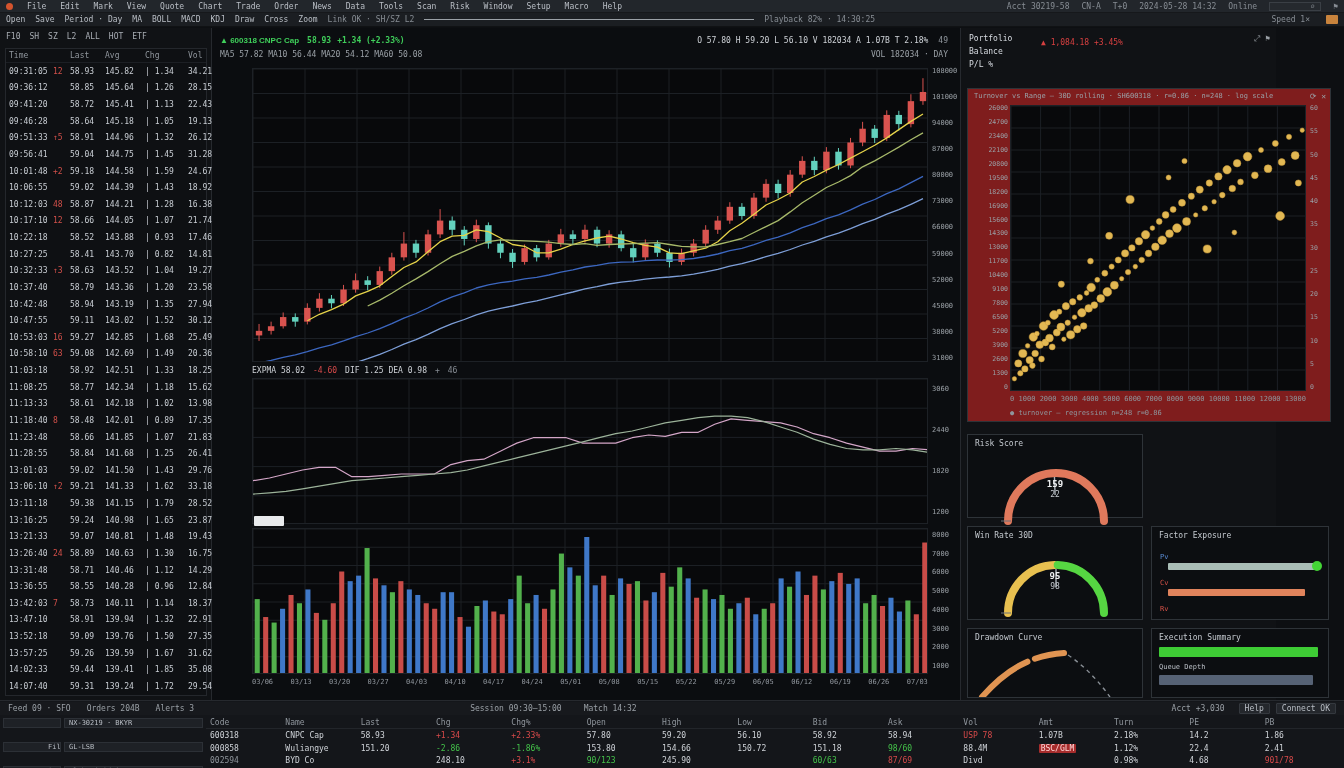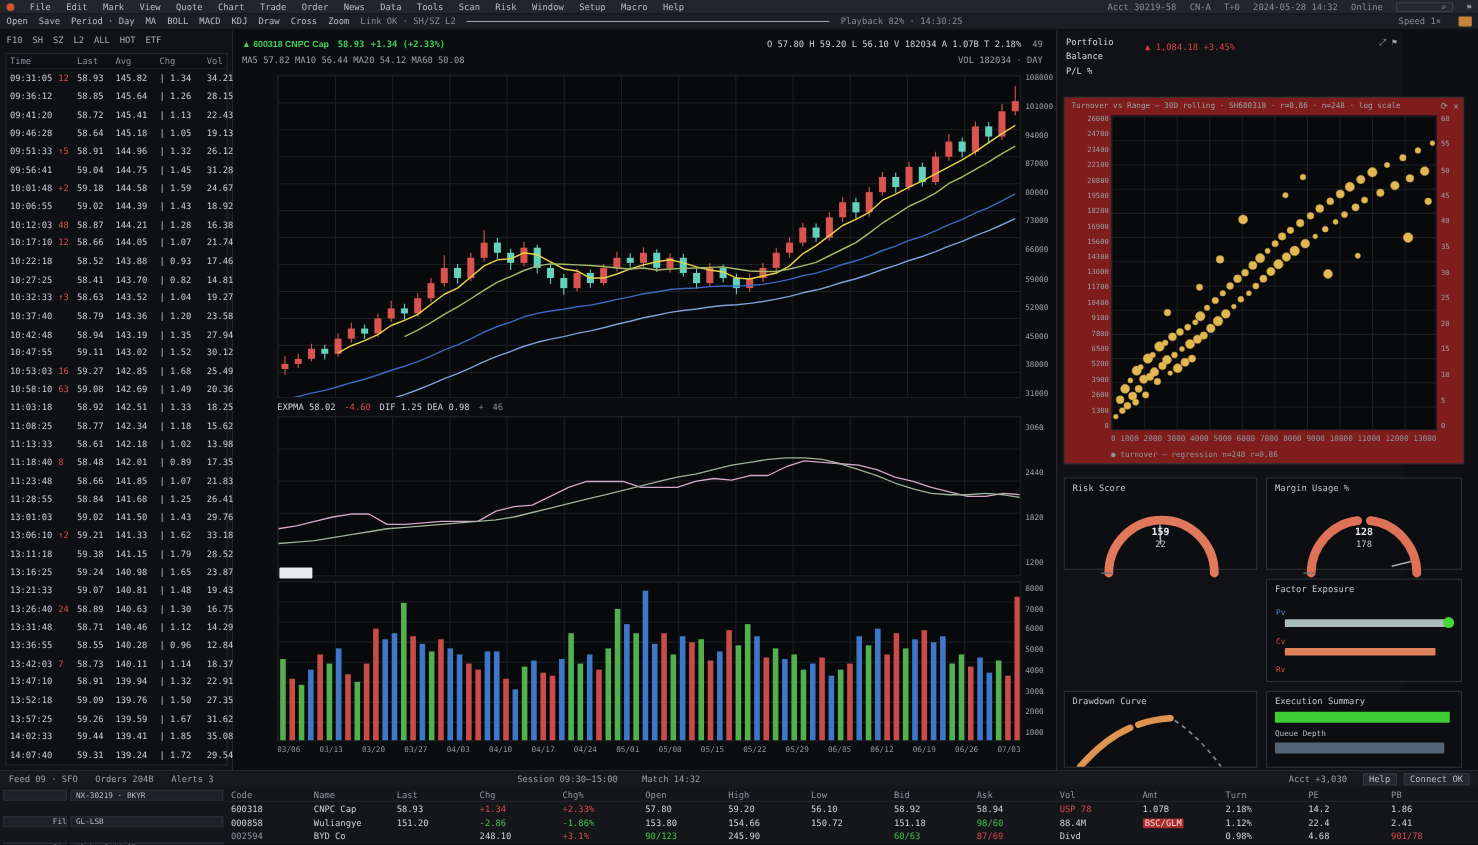--- a/index.html
+++ b/index.html
@@ -1030,31 +1030,31 @@
     <svg width="150" height="78" viewBox="0 0 150 78" style="position:absolute;left:13px;top:14px;">
           <path d="M27.0,71.9 A48,48 0 0 1 123.0,71.9" fill="none" stroke="#e0795c" stroke-width="8" stroke-linecap="round"></path>
           <line x1="74.09261308573498" y1="46.01583849750351" x2="73.46442214508997" y2="28.026803611159785" stroke="#aab0b6" stroke-width="1.4"></line>
           <line x1="20" y1="72" x2="30" y2="72" stroke="#6a7078" stroke-width="1"></line>
         </svg>
         <div class="gauge-vals">
           <div class="gv1">159</div>
           <div class="gv2">22</div>
         </div>
       </div>
-    <div class="card" id="card1" style="left:190px;top:406px;width:178px;height:84px;">
-      <div class="card-title">Margin Usage %</div>
+    <div class="card" id="card2" style="left:6px;top:498px;width:176px;height:94px;">
+      <div class="card-title">Win Rate 30D</div>
     <svg width="150" height="78" viewBox="0 0 150 78" style="position:absolute;left:13px;top:14px;">
-          <path d="M27.0,71.9 A48,48 0 0 1 69.2,24.4" fill="none" stroke="#dd7257" stroke-width="8" stroke-linecap="round"></path>
-          <path d="M80.8,24.4 A48,48 0 0 1 123.0,71.9" fill="none" stroke="#dd7257" stroke-width="8" stroke-linecap="round"></path>
-          <line x1="100.22768888317592" y1="65.71003071440865" x2="117.69301195614383" y2="61.35543659361462" stroke="#aab0b6" stroke-width="1.4"></line>
+          <path d="M27.0,71.9 A48,48 0 0 1 73.3,24.0" fill="none" stroke="#e8c050" stroke-width="8" stroke-linecap="round"></path>
+          <path d="M76.7,24.0 A48,48 0 0 1 123.0,71.9" fill="none" stroke="#56d642" stroke-width="8" stroke-linecap="round"></path>
+          <line x1="75" y1="46" x2="75" y2="28" stroke="#aab0b6" stroke-width="1.4"></line>
           <line x1="20" y1="72" x2="30" y2="72" stroke="#6a7078" stroke-width="1"></line>
         </svg>
         <div class="gauge-vals">
-          <div class="gv1">128</div>
-          <div class="gv2">178</div>
+          <div class="gv1">95</div>
+          <div class="gv2">98</div>
         </div>
       </div>
     <div class="card" id="card3" style="left:190px;top:498px;width:178px;height:94px;">
       <div class="card-title">Factor Exposure</div>
     <div class="hlab" style="left: 8px; top: 26px; color: rgb(91, 141, 214);">Pv</div>
         <div class="hbar" style="left: 16px; top: 36px; width: 150px; background: rgb(169, 189, 182);"></div>
         <div class="hbar-knob" style="left: 160px; top: 34px; background: rgb(68, 214, 54);"></div>
         <div class="hlab" style="left: 8px; top: 52px; color: rgb(214, 82, 72);">Cv</div>
         <div class="hbar" style="left: 16px; top: 62px; width: 136.5px; background: rgb(224, 131, 92);"></div>
         <div class="hlab" style="left: 8px; top: 78px; color: rgb(214, 82, 72);">Rv</div>

